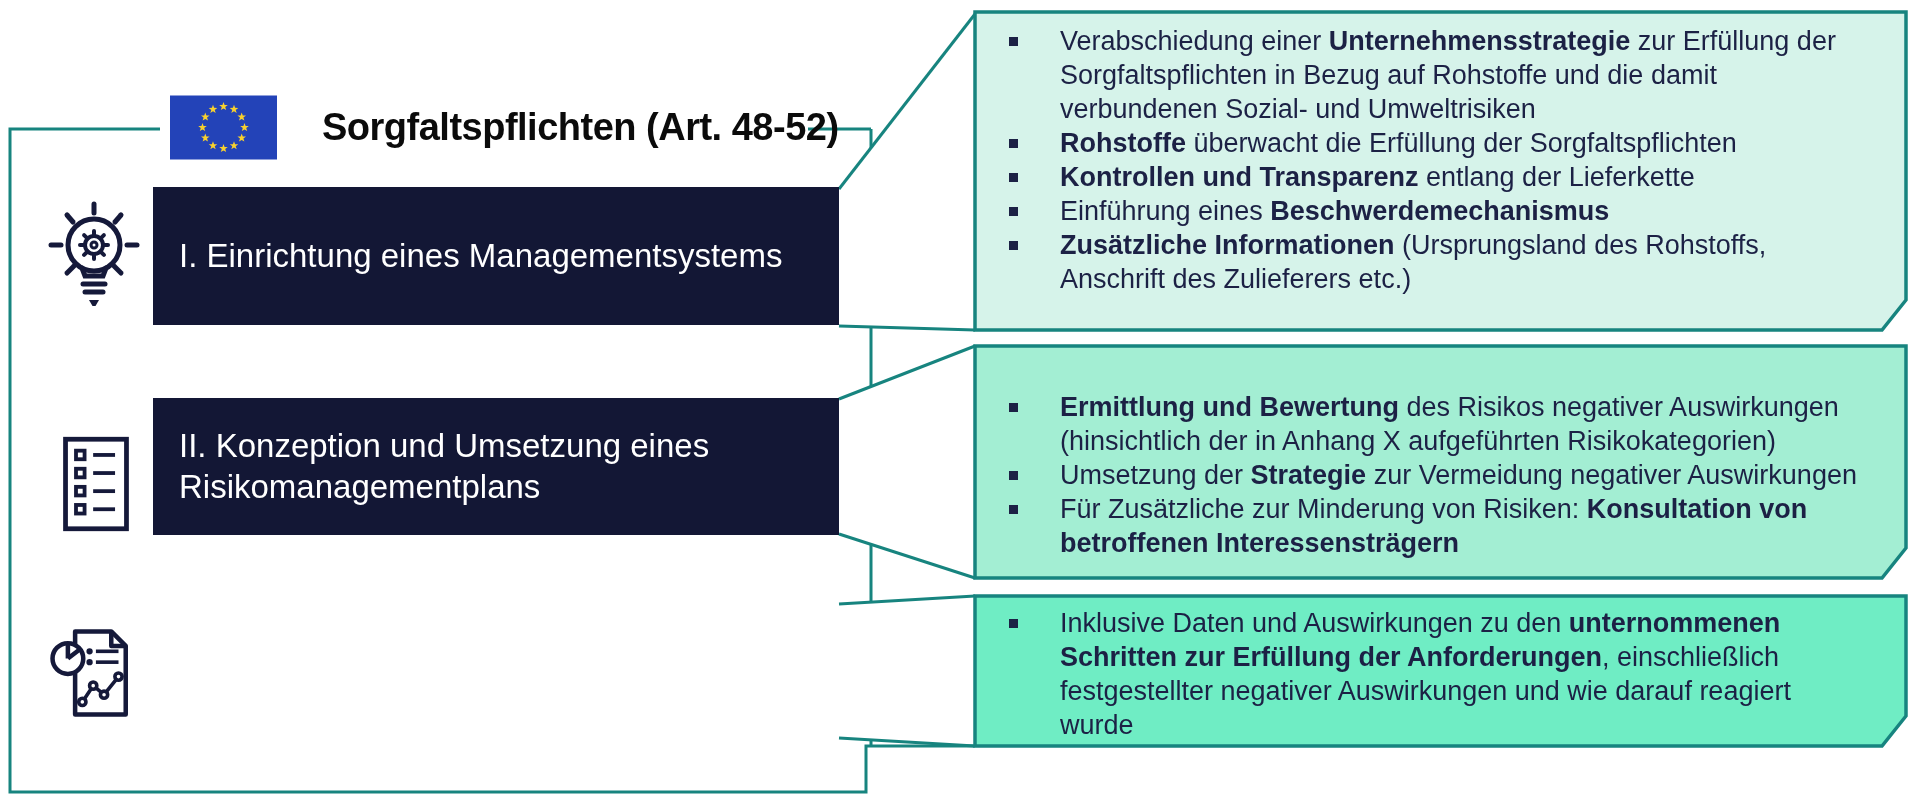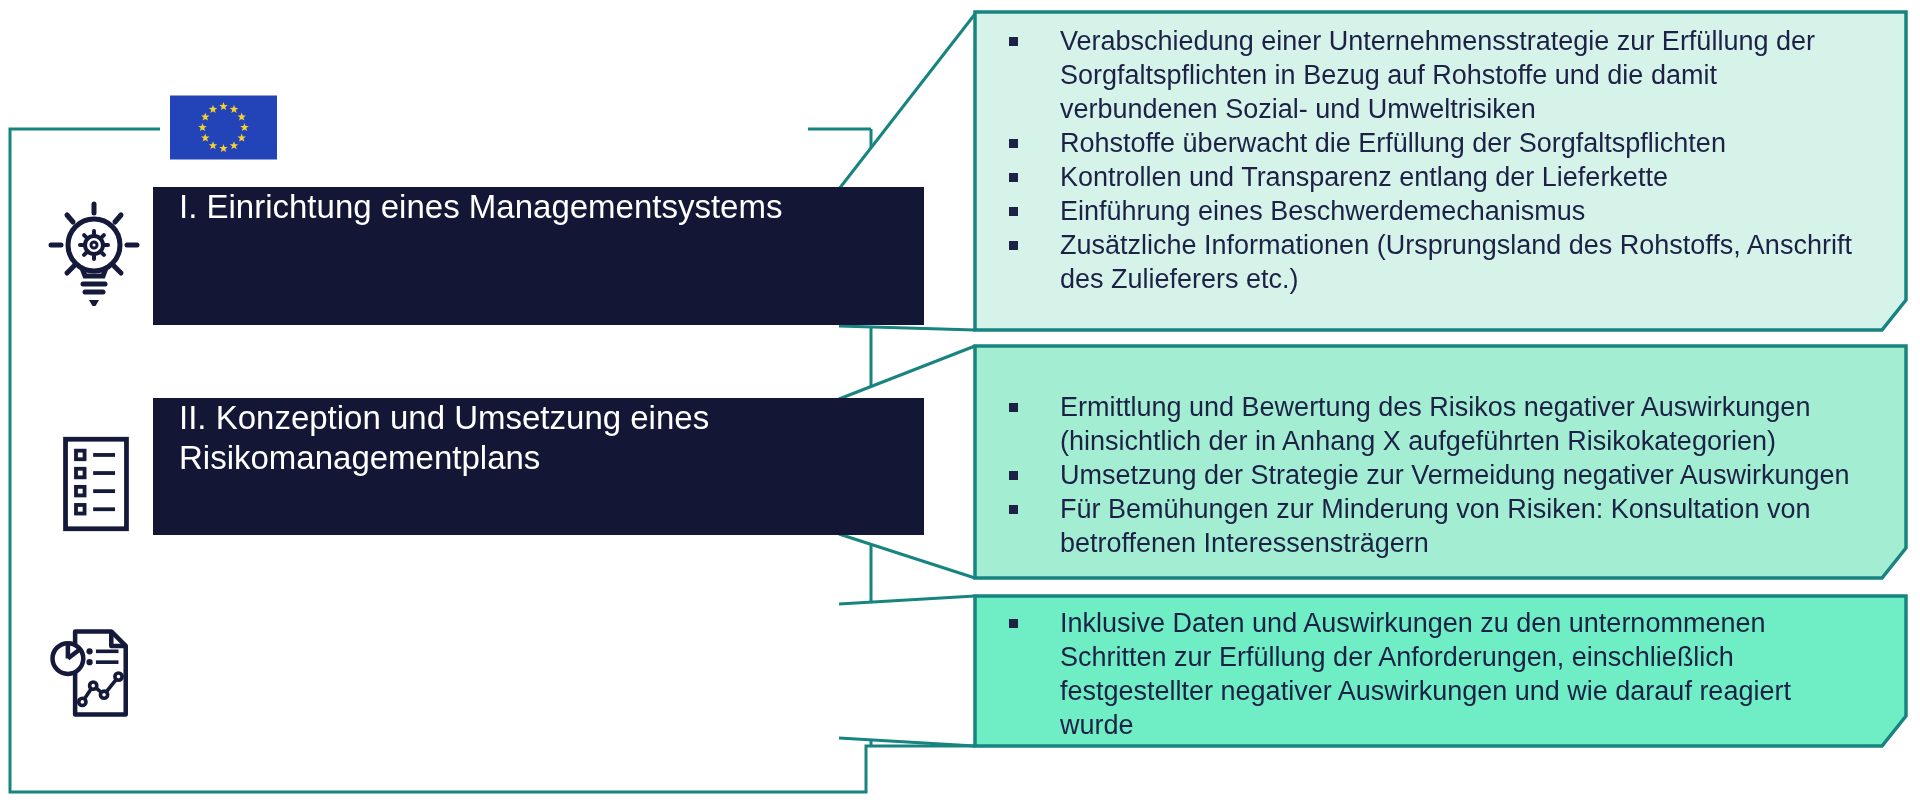--- a/index.html
+++ b/index.html
@@ -8,22 +8,22 @@
   .overlay{position:absolute;left:0;top:0;width:1920px;height:802px;}
 
   
   .slide-title{position:absolute;left:322px;top:106px;font-size:38px;font-weight:700;
                color:#0b0b0b;letter-spacing:-0.5px;white-space:nowrap;}
 
   
   .eu-flag{position:absolute;left:170px;top:95px;width:107px;height:65px;}
 
   
-  .step-box{position:absolute;left:153px;width:771px;background:#131735;color:#ffffff;
-            display:flex;box-sizing:border-box;
+  .step-box{position:absolute;left:153px;width:686px;background:#131735;color:#ffffff;
+            display:flex;align-items:center;box-sizing:border-box;
             padding:0 30px 0 26px;font-size:33px;line-height:1.22;}
   .step-1{top:187px;height:138px;}
   .step-2{top:398px;height:137px;}
   .step-3{top:600px;height:137px;}
 
   
   .step-icon{position:absolute;}
   .icon-1{left:44px;top:200px;width:100px;height:112px;}
   .icon-2{left:56px;top:434px;width:80px;height:100px;}
   .icon-3{left:48px;top:626px;width:94px;height:94px;}
@@ -31,21 +31,21 @@
   
   .callout-text{position:absolute;left:1003px;width:862px;color:#1c2145;
                 font-size:27px;line-height:34px;}
   .callout-text-1{top:24px;}
   .callout-text-2{top:358px;margin-top:32px;}
   .callout-text-3{top:606px;}
   ul.bullets{list-style:none;margin:0;padding:0;}
   ul.bullets li{display:flex;}
   .marker{flex:0 0 9px;width:9px;height:9px;background:#1c2145;margin:13px 42px 0 6px;}
   .btxt{flex:1;}
-  .btxt b{font-weight:400;}
+  .btxt b{font-weight:700;}
 
   .lines{stroke:#17847f;stroke-width:3;fill:none;}
   .callout-shape{stroke:#17847f;stroke-width:3.5;}
 </style>
 </head>
 <body>
 
 <div class="stage">
 
   <svg class="overlay" viewBox="0 0 1920 802">
@@ -107,20 +107,21 @@
         </g>
       <g transform="translate(35.3,21.5)">
           <polygon points="0,-4.5 1.1,-1.5 4.3,-1.4 1.7,0.6 2.7,3.6 0,1.9 -2.7,3.6 -1.7,0.6 -4.3,-1.4 -1.1,-1.5"></polygon>
         </g>
       <g transform="translate(43,13.8)">
           <polygon points="0,-4.5 1.1,-1.5 4.3,-1.4 1.7,0.6 2.7,3.6 0,1.9 -2.7,3.6 -1.7,0.6 -4.3,-1.4 -1.1,-1.5"></polygon>
         </g>
     </g>
   </svg>
 
+  <div class="slide-title">Sorgfaltspflichten (Art. 48-52)</div>
 
   <svg class="step-icon icon-1" viewBox="0 0 100 112" fill="none" stroke="#15193a" stroke-width="5" stroke-linecap="round">
     <line x1="50" y1="4" x2="50" y2="13"></line>
     <line x1="23" y1="15" x2="29" y2="22"></line>
     <line x1="77" y1="15" x2="71" y2="22"></line>
     <line x1="7" y1="45" x2="17" y2="45"></line>
     <line x1="83" y1="45" x2="93" y2="45"></line>
     <line x1="23" y1="73" x2="30" y2="66"></line>
     <line x1="77" y1="73" x2="70" y2="66"></line>
     <circle cx="50" cy="45" r="26"></circle>
@@ -210,21 +211,21 @@
         <li>
           <span class="marker"></span>
           <span class="btxt"><b>Ermittlung und Bewertung</b><span> des Risikos negativer Auswirkungen (hinsichtlich der in Anhang X aufgeführten Risikokategorien)</span></span>
         </li>
         <li>
           <span class="marker"></span>
           <span class="btxt"><span>Umsetzung der </span><b>Strategie</b><span> zur Vermeidung negativer Auswirkungen</span></span>
         </li>
         <li>
           <span class="marker"></span>
-          <span class="btxt"><span>Für Bemühungen zur Minderung von Risiken: </span><b>Konsultation von betroffenen Interessensträgern</b></span>
+          <span class="btxt"><span>Für Zusätzliche zur Minderung von Risiken: </span><b>Konsultation von betroffenen Interessensträgern</b></span>
         </li>
       </ul>
   </div>
   <div class="callout-text callout-text-3">
     <ul class="bullets">
         <li>
           <span class="marker"></span>
           <span class="btxt"><span>Inklusive Daten und Auswirkungen zu den </span><b>unternommenen Schritten zur Erfüllung der Anforderungen</b><span>, einschließlich festgestellter negativer Auswirkungen und wie darauf reagiert wurde</span></span>
         </li>
       </ul>

